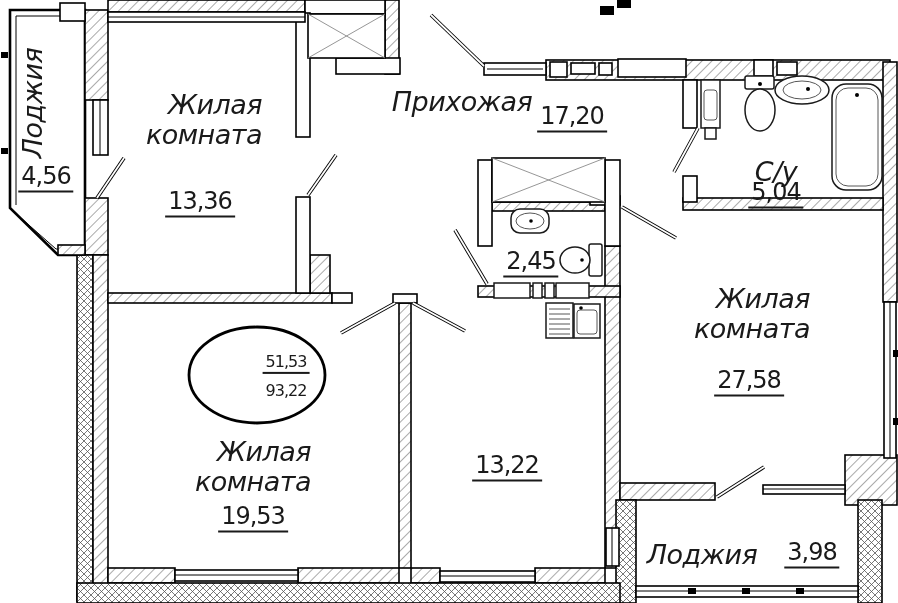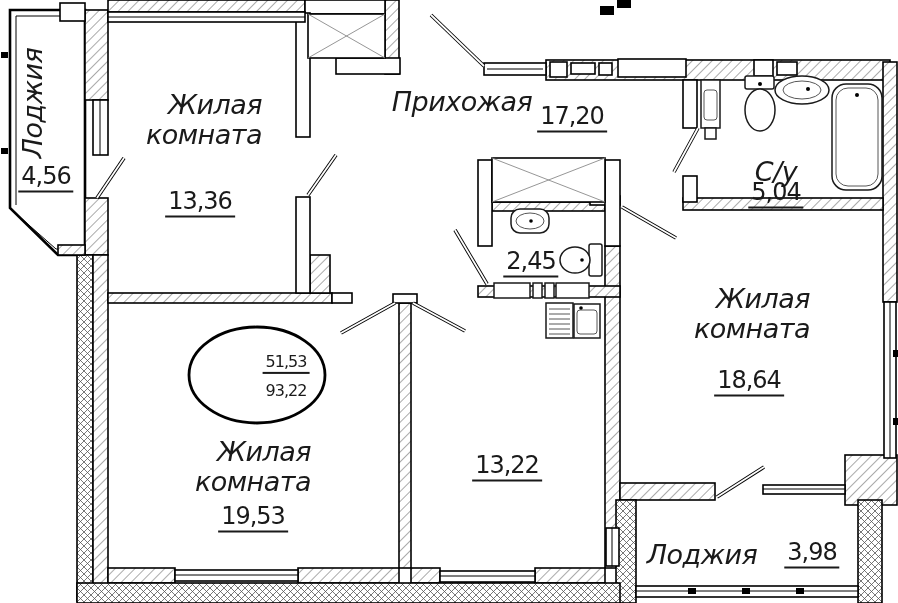--- a/index.html
+++ b/index.html
@@ -266,21 +266,21 @@
     <span class="unum">5,04</span></div>
 
   <div class="lbl num" style="left:531px;top:262px;">
     <span class="unum">2,45</span></div>
 
   <div class="lbl name nm2" style="left:752px;top:306px;">
     <div>Жилая</div>
     <div>комната</div>
   </div>
   <div class="lbl num" style="left:749px;top:381px;">
-    <span class="unum">18,64</span></div>
+    <span class="unum">27,58</span></div>
 
   <div class="lbl num" style="left:507px;top:466px;">
     <span class="unum">13,22</span></div>
 
   <div class="lbl name nm2" style="left:253px;top:459px;">
     <div>Жилая</div>
     <div>комната</div>
   </div>
   <div class="lbl num" style="left:253px;top:517px;">
     <span class="unum">19,53</span></div>

